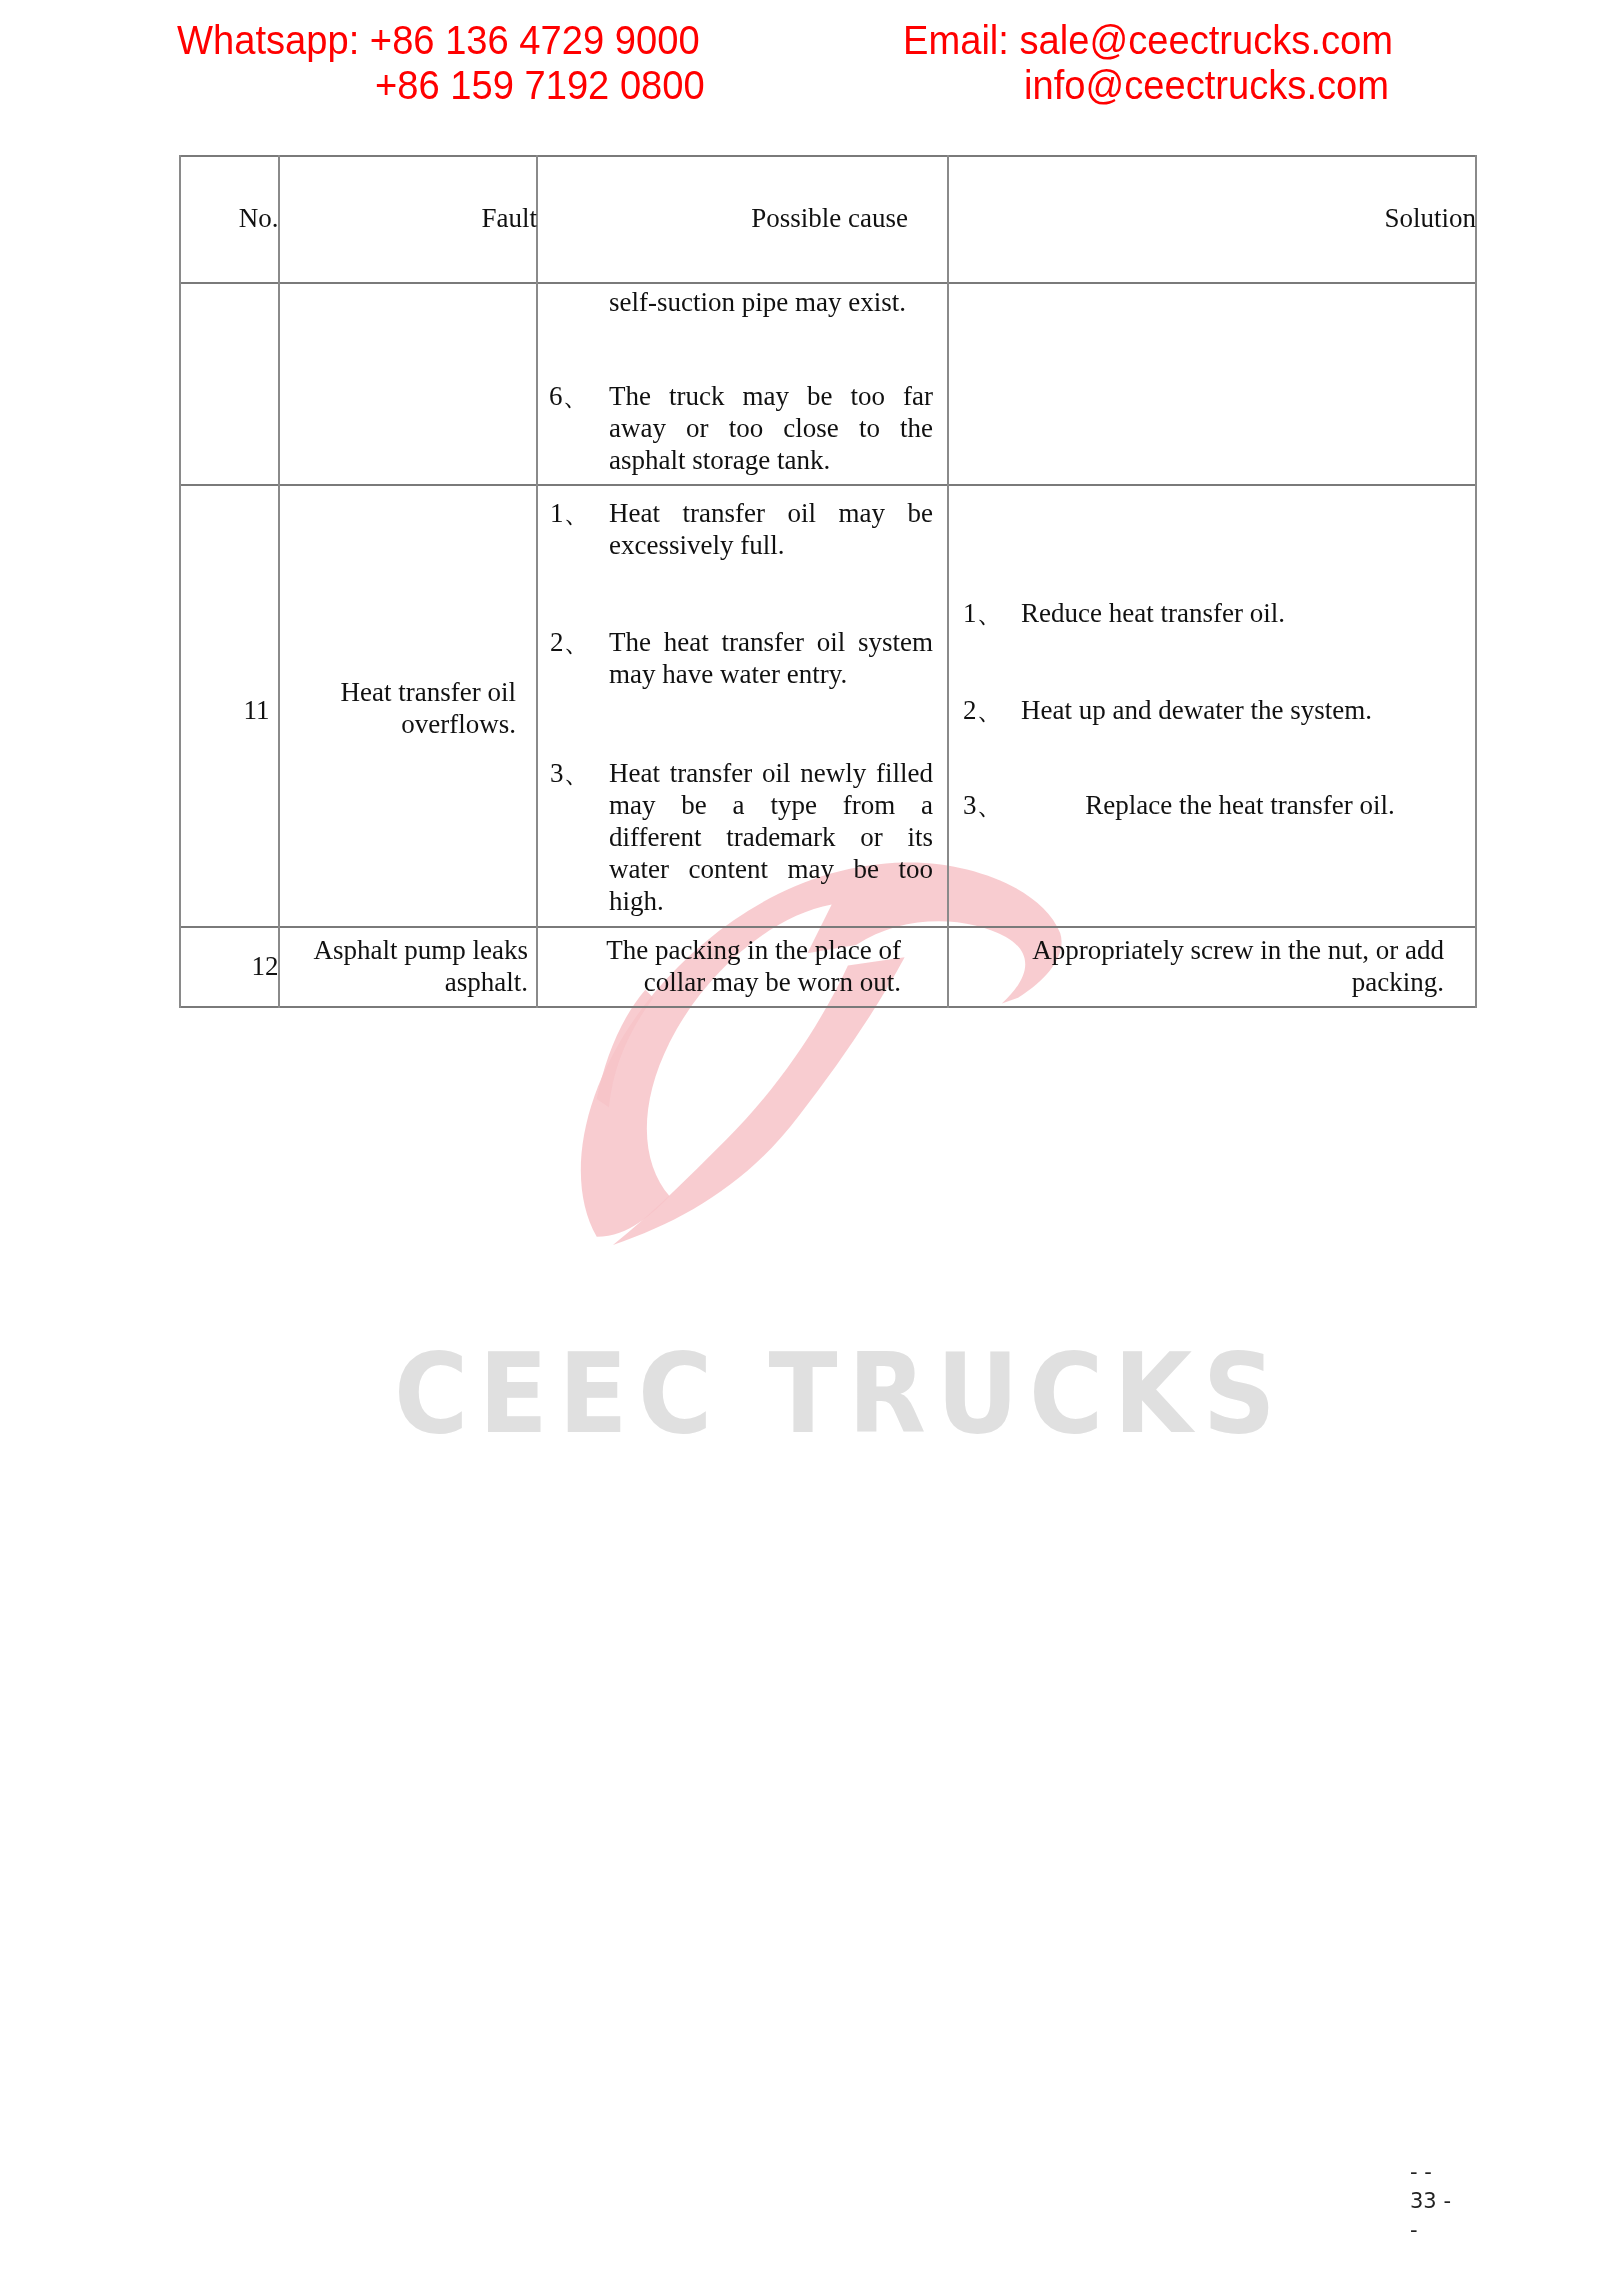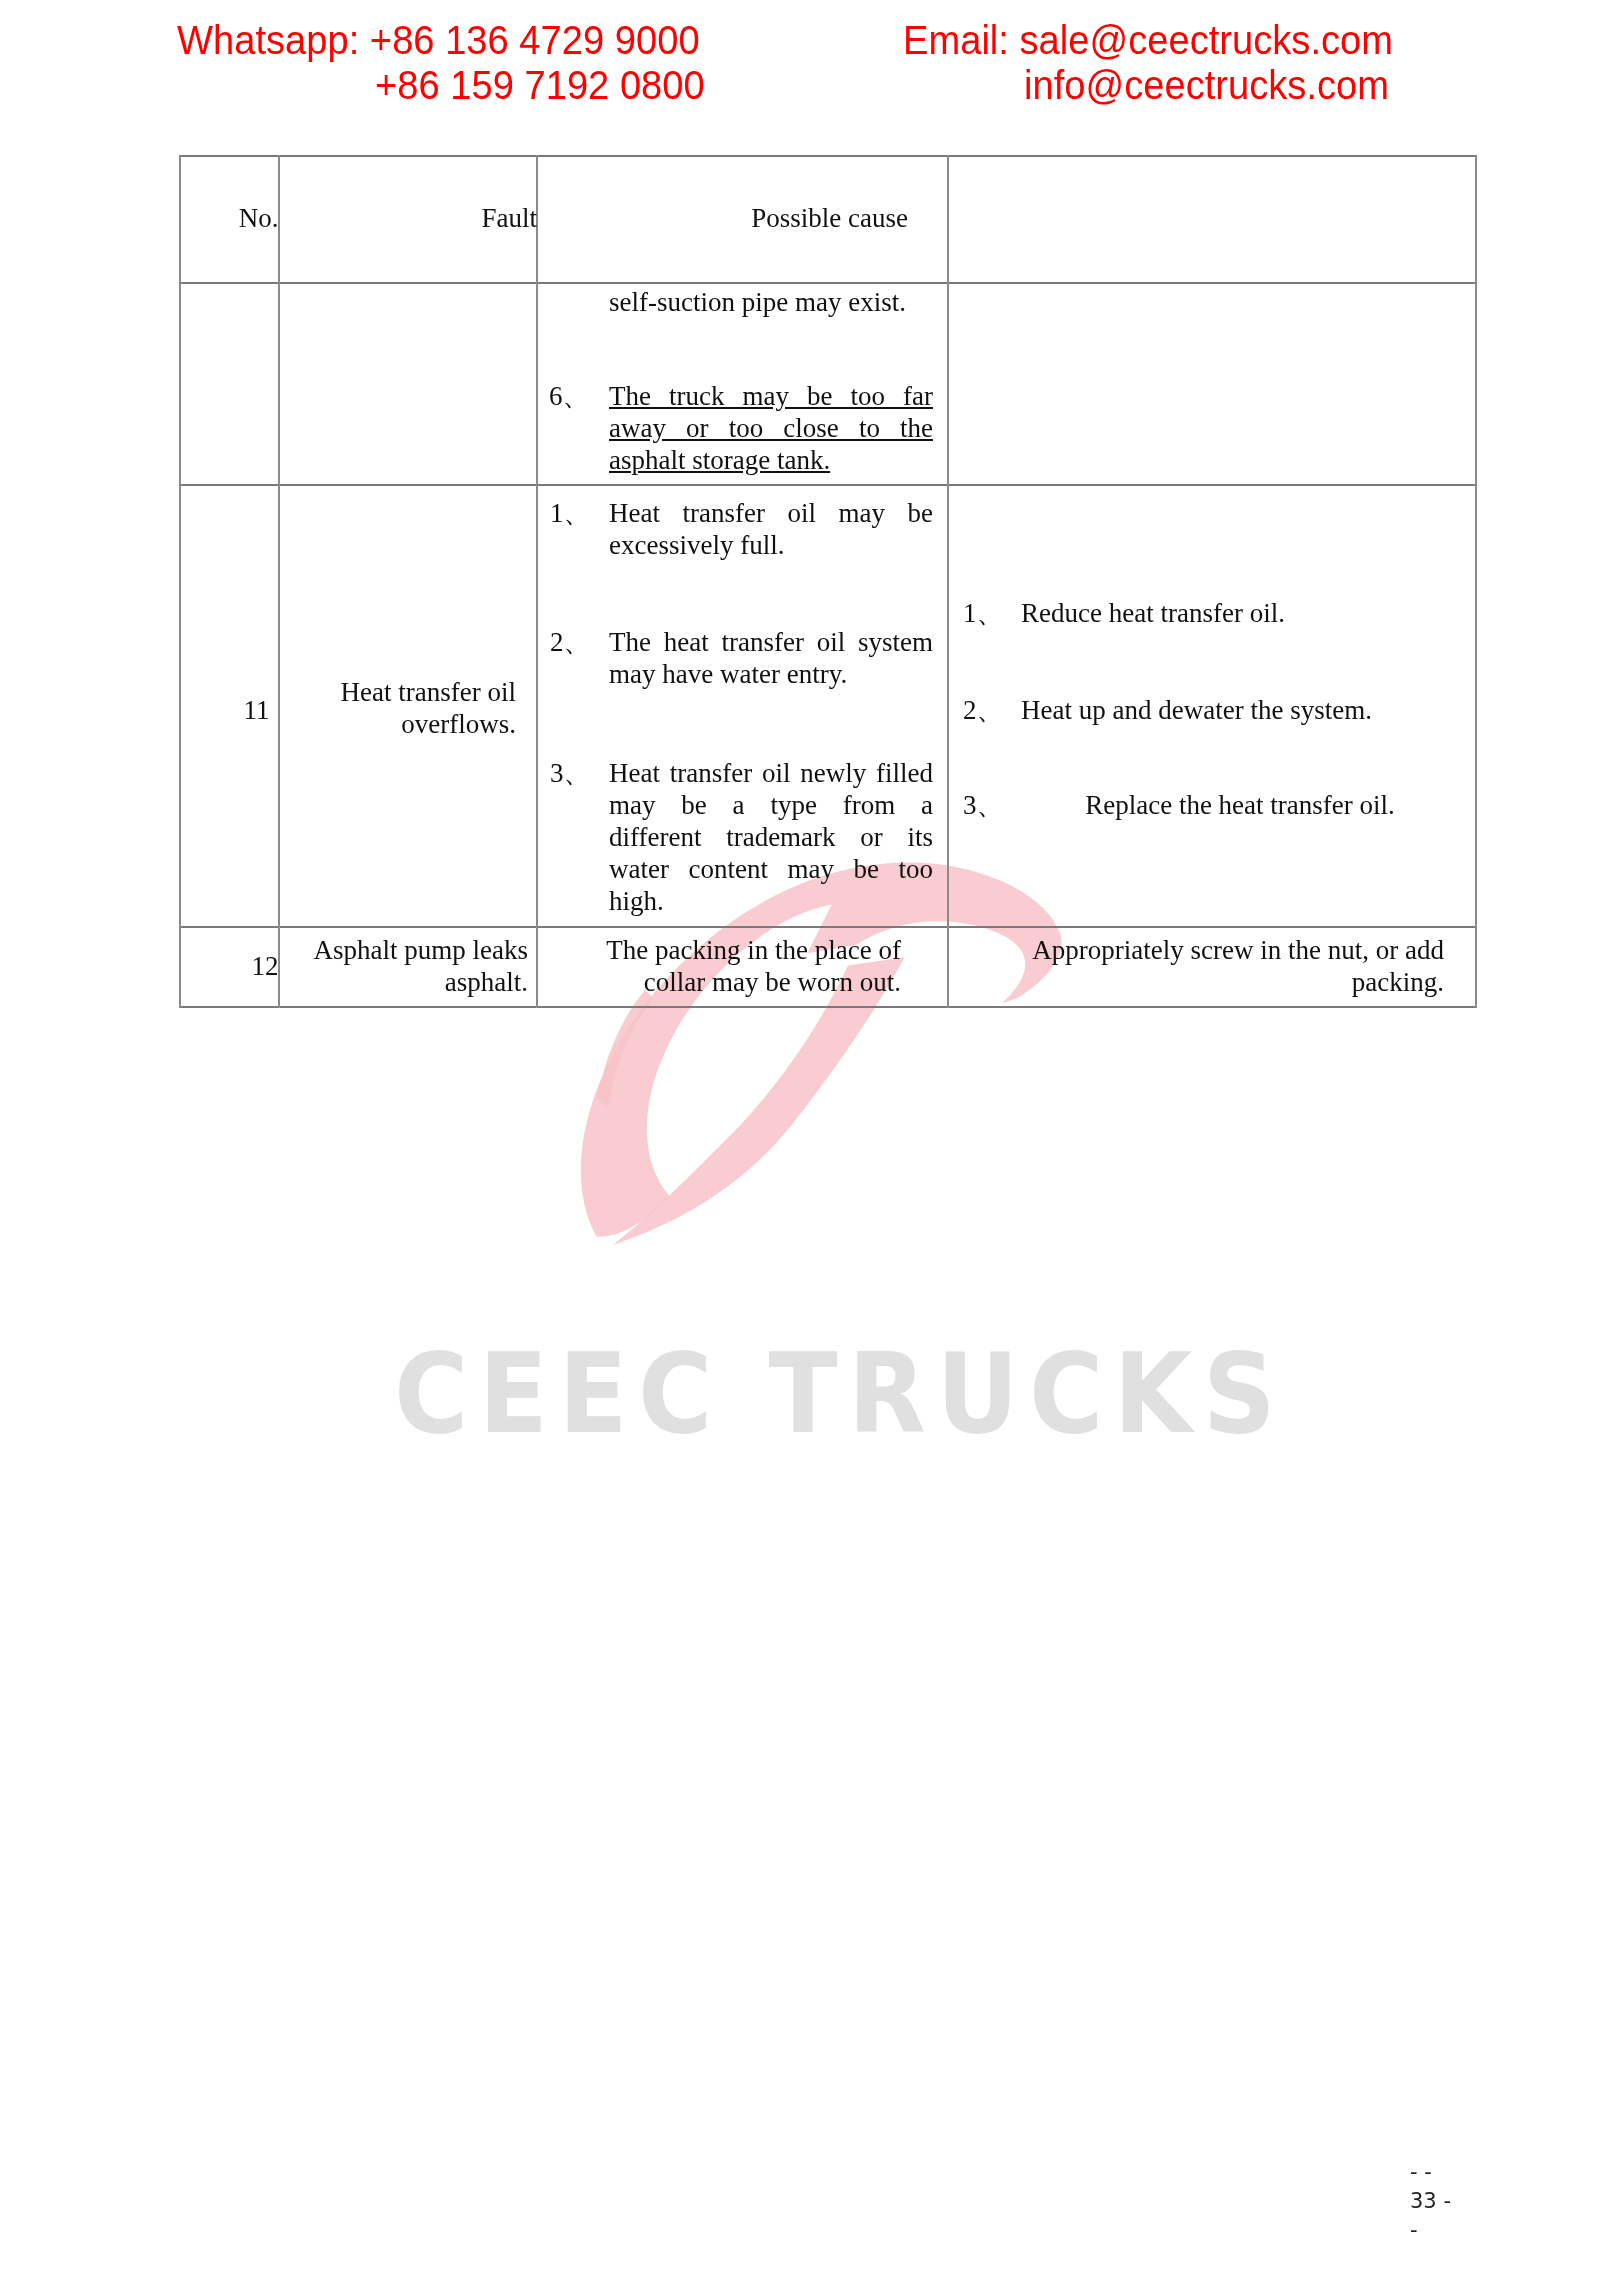--- a/index.html
+++ b/index.html
@@ -57,28 +57,29 @@
 
   <div class="vline" style="left:0; height:853px;"></div>
   <div class="vline" style="left:99px; height:853px;"></div>
   <div class="vline" style="left:357px; height:853px;"></div>
   <div class="vline" style="left:768px; height:853px;"></div>
   <div class="vline" style="left:1296px; height:853px;"></div>
 
   <div class="cell center" style="left:2.4px; width:97px; top:47px;">No.</div>
   <div class="cell center" style="left:101px; width:257px; top:47px;">Fault</div>
   <div class="cell center" style="left:359px; width:370px; top:47px;">Possible cause</div>
+  <div class="cell center" style="left:771px; width:526px; top:47px;">Solution</div>
 
   <div>
     <div class="item" style="left:0; top:131px; width:768px;">
       <span class="txt" style="left:430px; width:324px; top:0;">self-suction pipe may exist.</span>
     </div>
     <div class="item" style="left:0; top:225px; width:768px;">
       <span class="num" style="left:370px; top:0;">6、</span>
-      <span class="txt last-left" style="left:430px; width:324px; top:0;text-decoration:underline;">The truck may be too far away or too close to the asphalt storage tank.</span>
+      <span class="txt last-left" style="left:430px; width:324px; top:0;">The truck may be too far away or too close to the asphalt storage tank.</span>
     </div>
   </div>
 
   <div>
     <div class="cell center" style="left:2.4px; width:88px; top:539px;">11</div>
     <div class="cell center" style="left:122px; width:215px; top:521px;">Heat transfer oil overflows.</div>
 
     <div class="item" style="left:0; top:342px; width:768px;">
       <span class="num" style="left:371px; top:0;">1、</span>
       <span class="txt last-left" style="left:430px; width:324px; top:0;">Heat transfer oil may be excessively full.</span>

